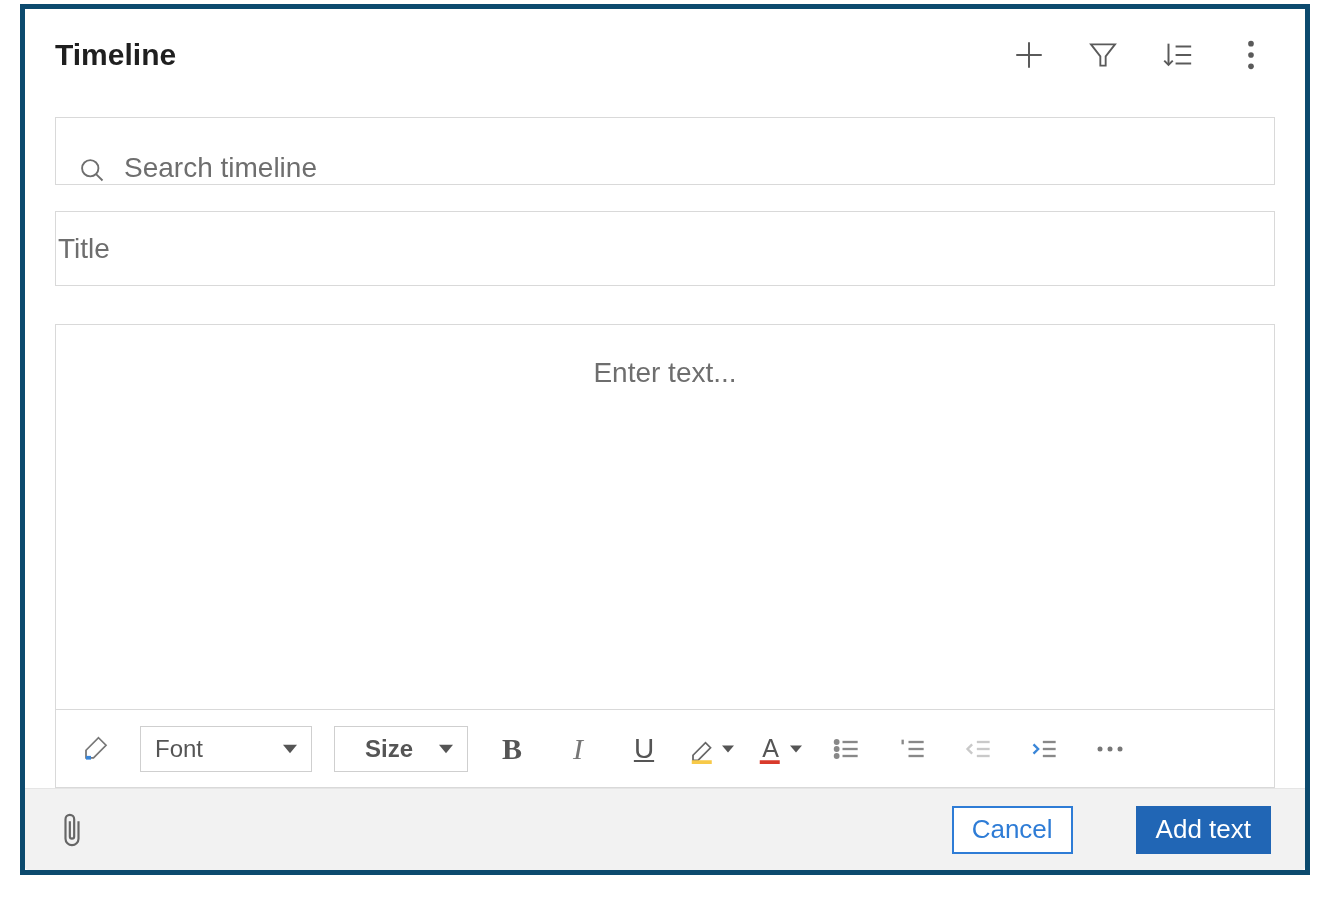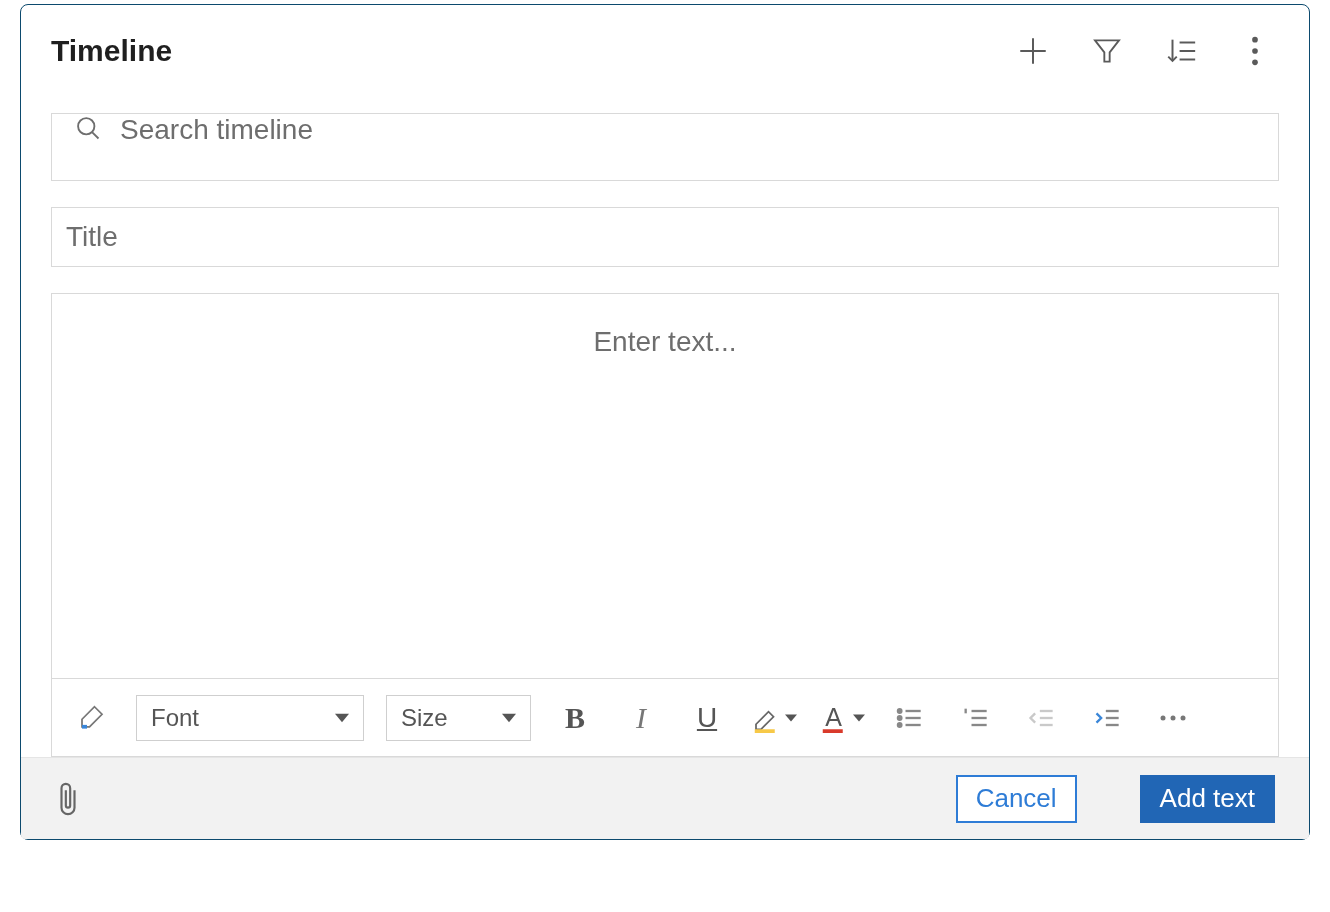--- a/index.html
+++ b/index.html
@@ -1,37 +1,37 @@
 <!DOCTYPE html>
 <html><head>
   <meta charset="utf-8">
   <style>
     * { box-sizing: border-box; margin: 0; padding: 0; font-family: "Segoe UI", Arial, sans-serif; }
     html, body { width: 1330px; height: 912px; background: #fff; }
-    .panel { width: 1290px; margin: 4px auto 0 auto; border: 1px solid #0c4a6e; border-radius: 8px; padding: 28px 30px 0 30px; background: #fff; }
+    .panel { width: 1290px; margin: 4px auto 0 auto; border: 5px solid #0c4a6e; border-radius: 0; padding: 28px 30px 0 30px; background: #fff; }
     .panel-header { display: flex; align-items: center; justify-content: space-between; margin-bottom: 26px; }
     .panel-title { font-size: 30px; font-weight: 600; color: #1f1f1f; }
     .header-actions { display: flex; align-items: center; gap: 38px; padding-right: 6px; }
     .header-actions .icon-btn { width: 36px; height: 36px; display: flex; align-items: center; justify-content: center; cursor: pointer; color: #5a5a5a; }
-    .search-box { display: flex; align-items: flex-start; border: 1px solid #d9d9d9; height: 68px; padding: 0 22px; margin-bottom: 26px; margin-top: 44px; }
+    .search-box { display: flex; align-items: flex-end; border: 1px solid #d9d9d9; height: 68px; padding: 0 22px; margin-bottom: 26px; margin-top: 44px; }
     .search-box .search-ico { margin-right: 18px; color: #6e6e6e; }
     .search-box input { flex: 1; border: none; outline: none; font-size: 28px; color: #333; background: transparent; }
     .search-box input::placeholder { color: #6e6e6e; }
-    .title-box { border: 1px solid #d9d9d9; height: 60px; padding: 0 14px; margin-bottom: 26px; display: flex; align-items: center; }
+    .title-box { border: 1px solid #d9d9d9; height: 75px; padding: 0 2px; margin-bottom: 38px; display: flex; align-items: center; }
     .title-box input { flex: 1; border: none; outline: none; font-size: 28px; color: #333; background: transparent; }
     .title-box input::placeholder { color: #6e6e6e; }
     .editor-box { border: 1px solid #d9d9d9; margin-bottom: 0; }
     .editor-box textarea { width: 100%; height: 380px; border: none; outline: none; resize: none; padding: 32px 20px; font-size: 28px; color: #333; background: transparent; font-family: inherit; text-align: center; }
     .editor-box textarea::placeholder { color: #6e6e6e; }
     .toolbar { border-top: 1px solid #d9d9d9; height: 78px; display: flex; align-items: center; padding: 0 18px; gap: 22px; }
     .select-box { border: 1px solid #cfcfcf; height: 46px; display: flex; align-items: center; padding: 0 14px; background: #fff; cursor: pointer; }
     .select-box .sel-label { font-size: 24px; color: #555; }
     .select-box .caret { margin-left: 26px; }
-    .font-select { width: 228px; justify-content: space-between; }
-    .size-select { width: 145px; justify-content: space-between; }
+    .font-select { width: 172px; justify-content: space-between; }
+    .size-select { width: 134px; justify-content: flex-end; font-weight: bold; }
     .tb-btn { width: 44px; height: 44px; display: flex; align-items: center; justify-content: center; cursor: pointer; color: #555; }
     .tb-split { display: flex; align-items: center; cursor: pointer; color: #555; gap: 4px; }
     .footer { margin: 0 -30px; background: #f2f2f2; height: 82px; border-top: 1px solid #e5e5e5; border-bottom-left-radius: 4px; border-bottom-right-radius: 4px; display: flex; align-items: center; padding: 0 34px; gap: 43px; }
     .footer .attach { color: #666; cursor: pointer; }
     .footer .spacer { flex: 1; }
     .btn { height: 48px; font-size: 26px; padding: 0 18px; display: flex; align-items: center; justify-content: center; cursor: pointer; }
     .btn-cancel { background: #fff; border: 2px solid #2e7cd6; color: #2e7cd6; margin-right: 20px; }
     .btn-primary { background: #2166b5; border: 2px solid #2166b5; color: #fff; }
     svg { display: block; }
   </style>

